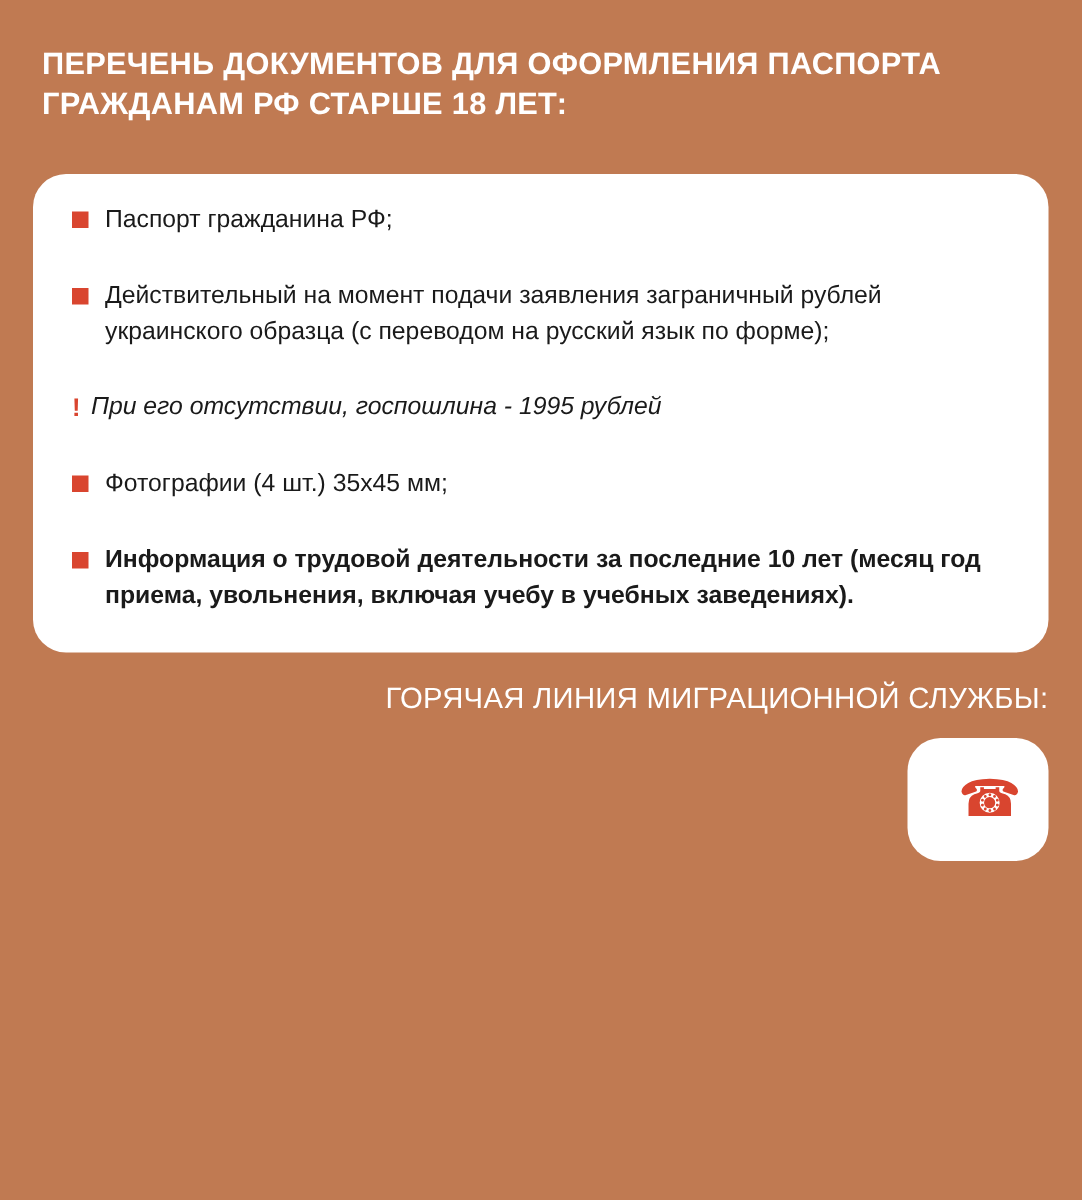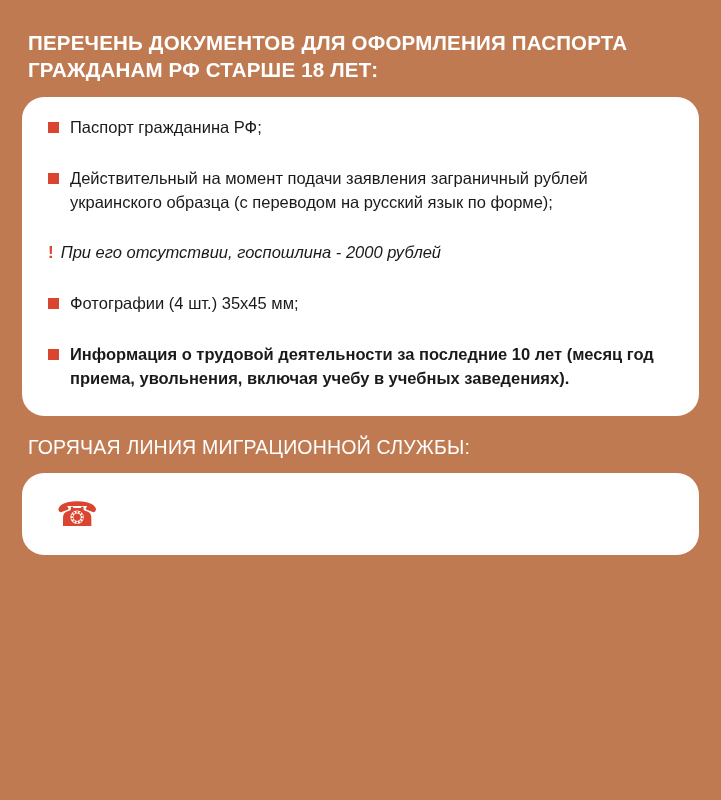--- a/index.html
+++ b/index.html
@@ -13,35 +13,37 @@
     font-family: "Liberation Sans", sans-serif;
     overflow: hidden;
   }
   .poster {
     width: 721px;
     height: 596px;
     box-sizing: border-box;
     padding: 26px 22px 20px 22px;
     display: flex;
     flex-direction: column;
+    align-items: flex-end;
   }
   .title {
     color: #ffffff;
     font-size: 20.5px;
     font-weight: bold;
     line-height: 1.3;
     letter-spacing: 0.2px;
     margin: 4px 0 14px 6px;
     text-transform: uppercase;
   }
   .card {
     background: #ffffff;
     border-radius: 22px;
     padding: 18px 26px 22px 26px;
     box-sizing: border-box;
+    margin-top: 19px;
   }
   .item {
     display: flex;
     align-items: flex-start;
     margin: 0 0 26px 0;
   }
   .item:last-child { margin-bottom: 4px; font-weight: bold; }
   .bullet {
     width: 11px;
     height: 11px;
@@ -118,21 +120,21 @@
       <span class="item-text">Паспорт гражданина РФ;</span>
     </div>
 
     <div class="item">
       <span class="bullet"></span>
       <span class="item-text">Действительный на момент подачи заявления заграничный рублей украинского образца (с переводом на русский язык по форме);</span>
     </div>
 
     <div class="note">
       <span class="note-mark">!</span>
-      <span class="note-text">При его отсутствии, госпошлина - 2000 рублей</span>
+      <span class="note-text">При его отсутствии, госпошлина - 1995 рублей</span>
     </div>
 
     <div class="item">
       <span class="bullet"></span>
       <span class="item-text">Фотографии (4 шт.) 35х45 мм;</span>
     </div>
 
 
     <div class="item">
       <span class="bullet"></span>

